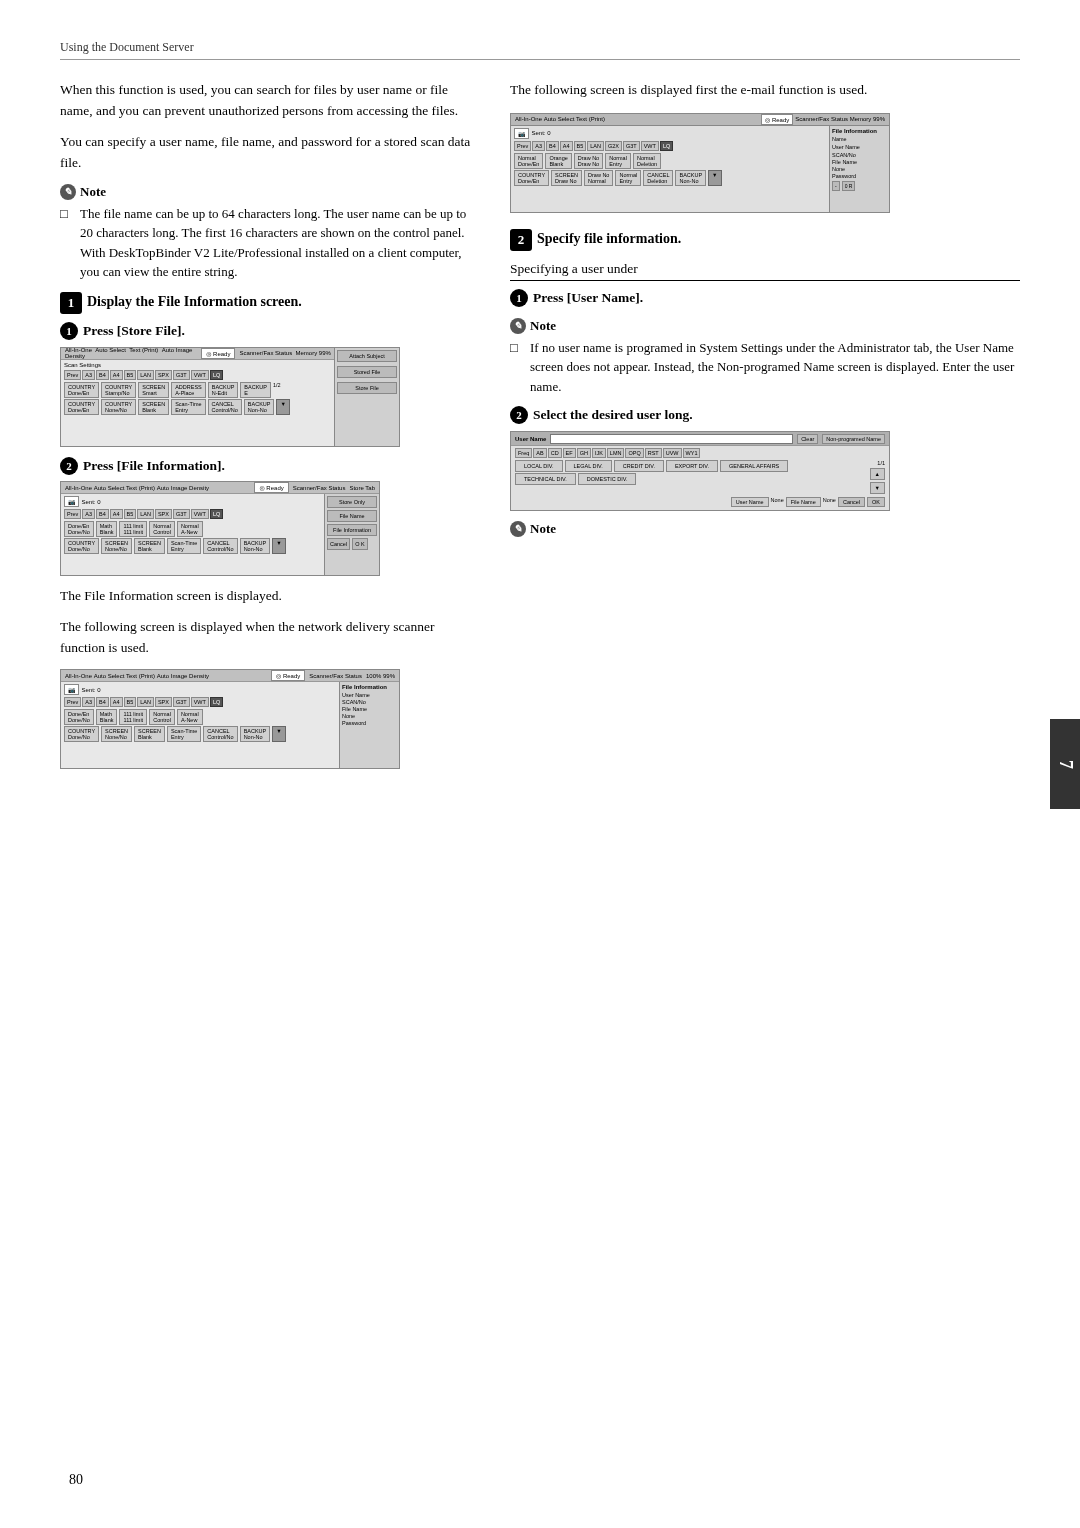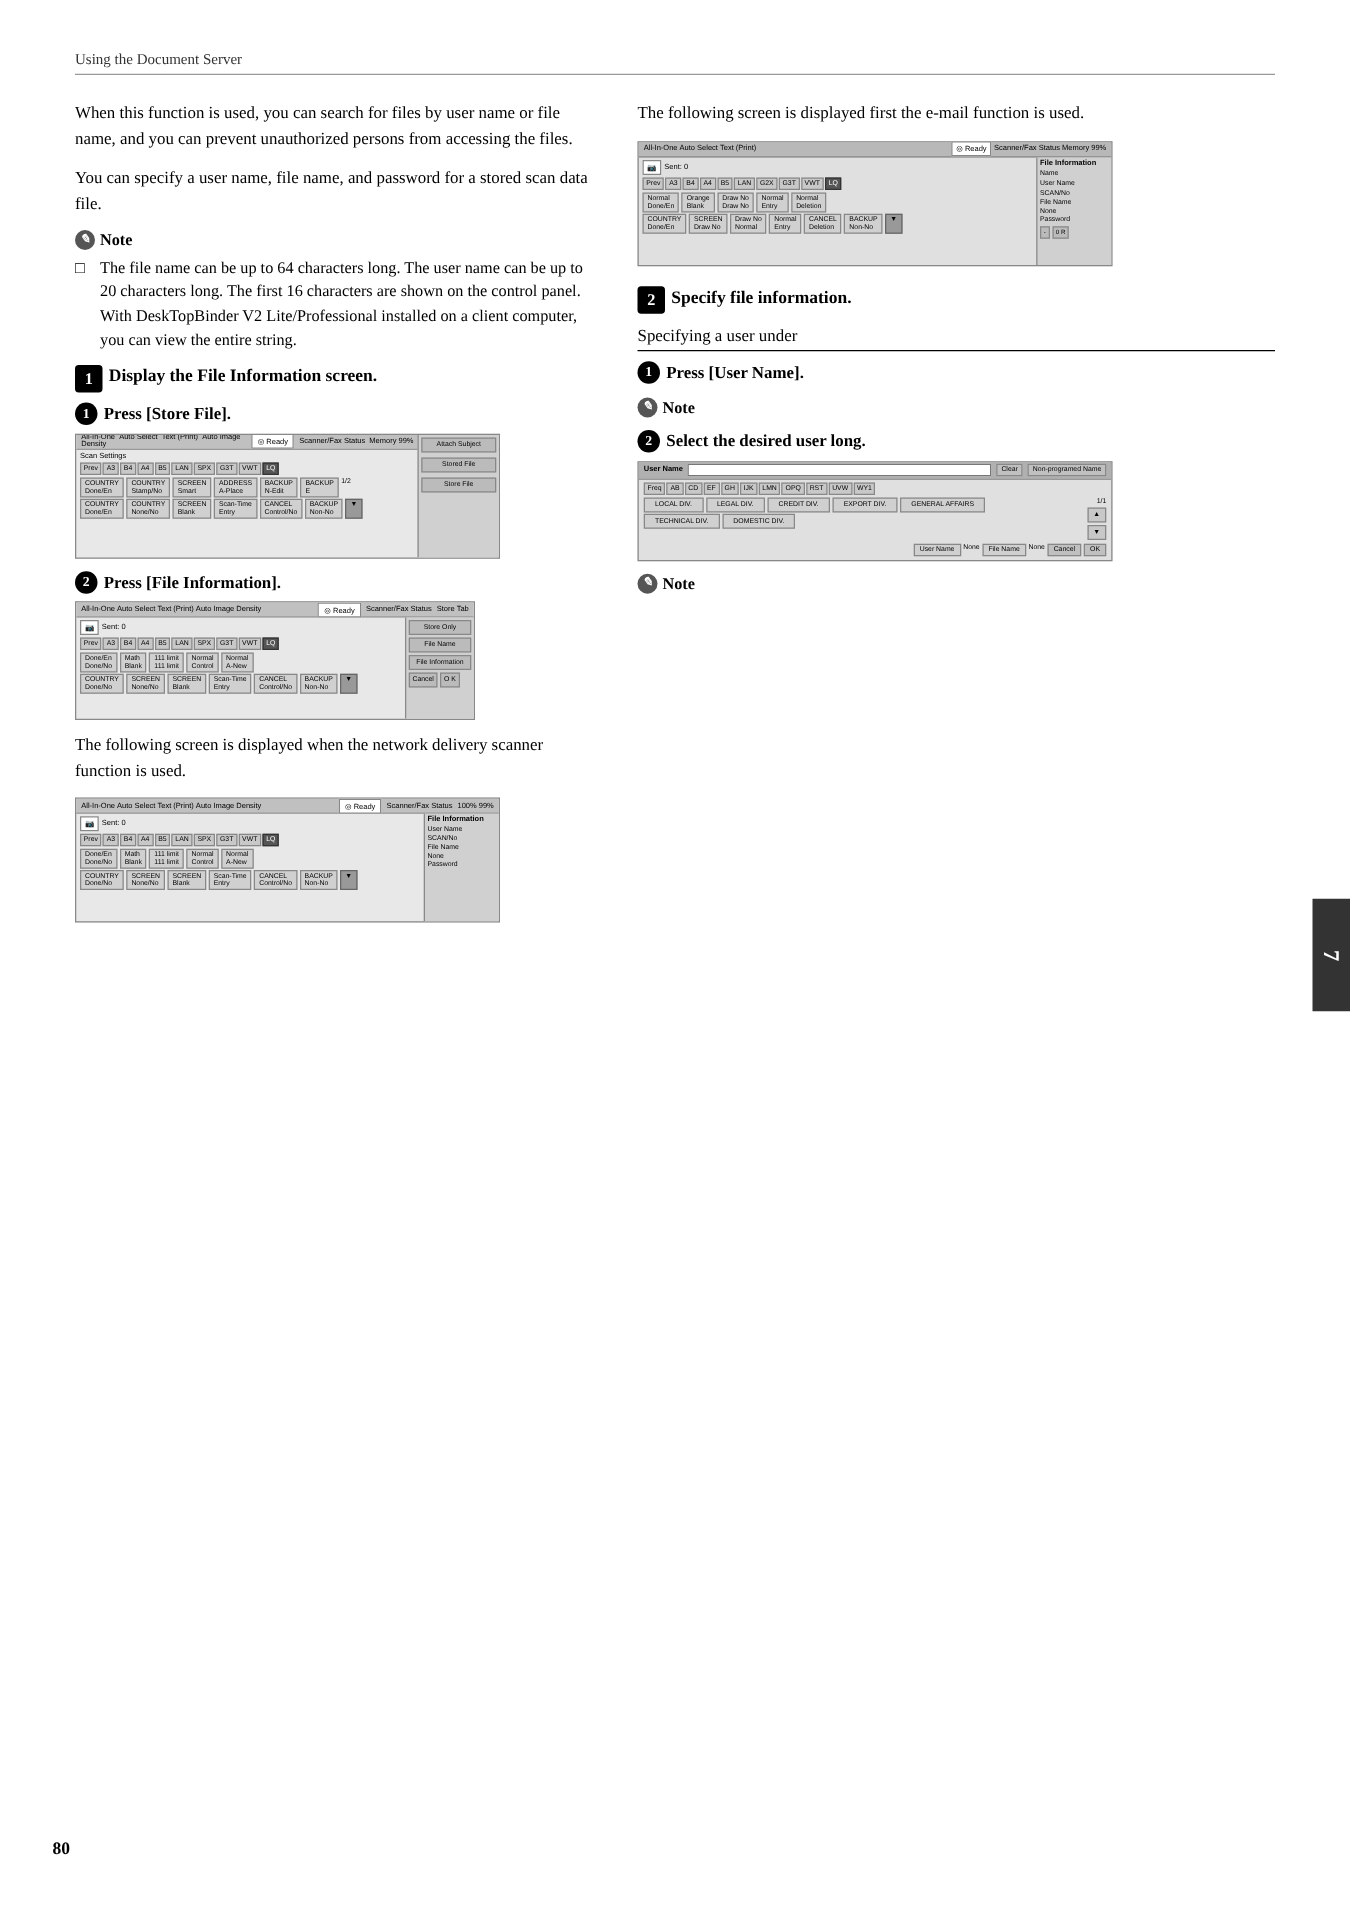--- a/index.html
+++ b/index.html
@@ -252,23 +252,23 @@
       height: 10px;
       flex: 1;
       padding: 0 2px;
     }
     .user-screen-body {
       padding: 2px 4px;
     }
     .page-number {
       position: absolute;
       bottom: 40px;
-      left: 42px;
+      left: 69px;
       font-size: 14px;
-      font-weight: bold;
+      font-weight: normal;
     }
     .chapter-tab {
       position: absolute;
       right: 0;
       top: 50%;
       transform: translateY(-50%);
       background: #333;
       color: #fff;
       width: 30px;
       height: 90px;
@@ -434,20 +434,23 @@
             <div style="background:#bbb;border:1px solid #888;padding:2px 2px;margin-bottom:2px;text-align:center;">File Information</div>
             <div style="display:flex;gap:2px;margin-top:2px;">
               <span style="background:#bbb;border:1px solid #888;padding:2px 2px;font-size:5.5px;">Cancel</span>
               <span style="background:#bbb;border:1px solid #888;padding:2px 2px;font-size:5.5px;">O K</span>
             </div>
           </div>
         </div>
       </div>
 
       <p class="body-text">
+        <span>The File Information screen is displayed.</span>
+      </p>
+      <p class="body-text">
         <span>The following screen is displayed when the network delivery scanner function is used.</span>
       </p>
 
       <div class="screen-mockup-lg">
         <div class="screen-top-bar">
           <span style="flex:1;font-size:6px;">All-In-One&nbsp;Auto Select&nbsp;Text (Print)&nbsp;Auto Image Density</span>
           <span class="screen-ready">◎ Ready</span>
           <span style="font-size:6px;">Scanner/Fax Status</span>
           <span style="font-size:6px;margin-left:4px;">100% 99%</span>
         </div>
@@ -578,20 +581,23 @@
         <span class="sub-step-label">
           <span>Press [User Name].</span>
         </span>
       </div>
 
 
       <div class="note-box" style="margin-left:0;">
         <div class="note-title">
           <span class="note-icon">✎</span>
           <span>Note</span>
+        </div>
+        <div class="note-item">
+          <span>If no user name is programed in System Settings under the Administrator tab, the User Name screen does not appear. Instead, the Non-programed Name screen is displayed. Enter the user name.</span>
         </div>
       </div>
 
       <div class="sub-step-row">
         <span class="step-circle">2</span>
         <span class="sub-step-label">
           <span>Select the desired user long.</span>
         </span>
       </div>
 

